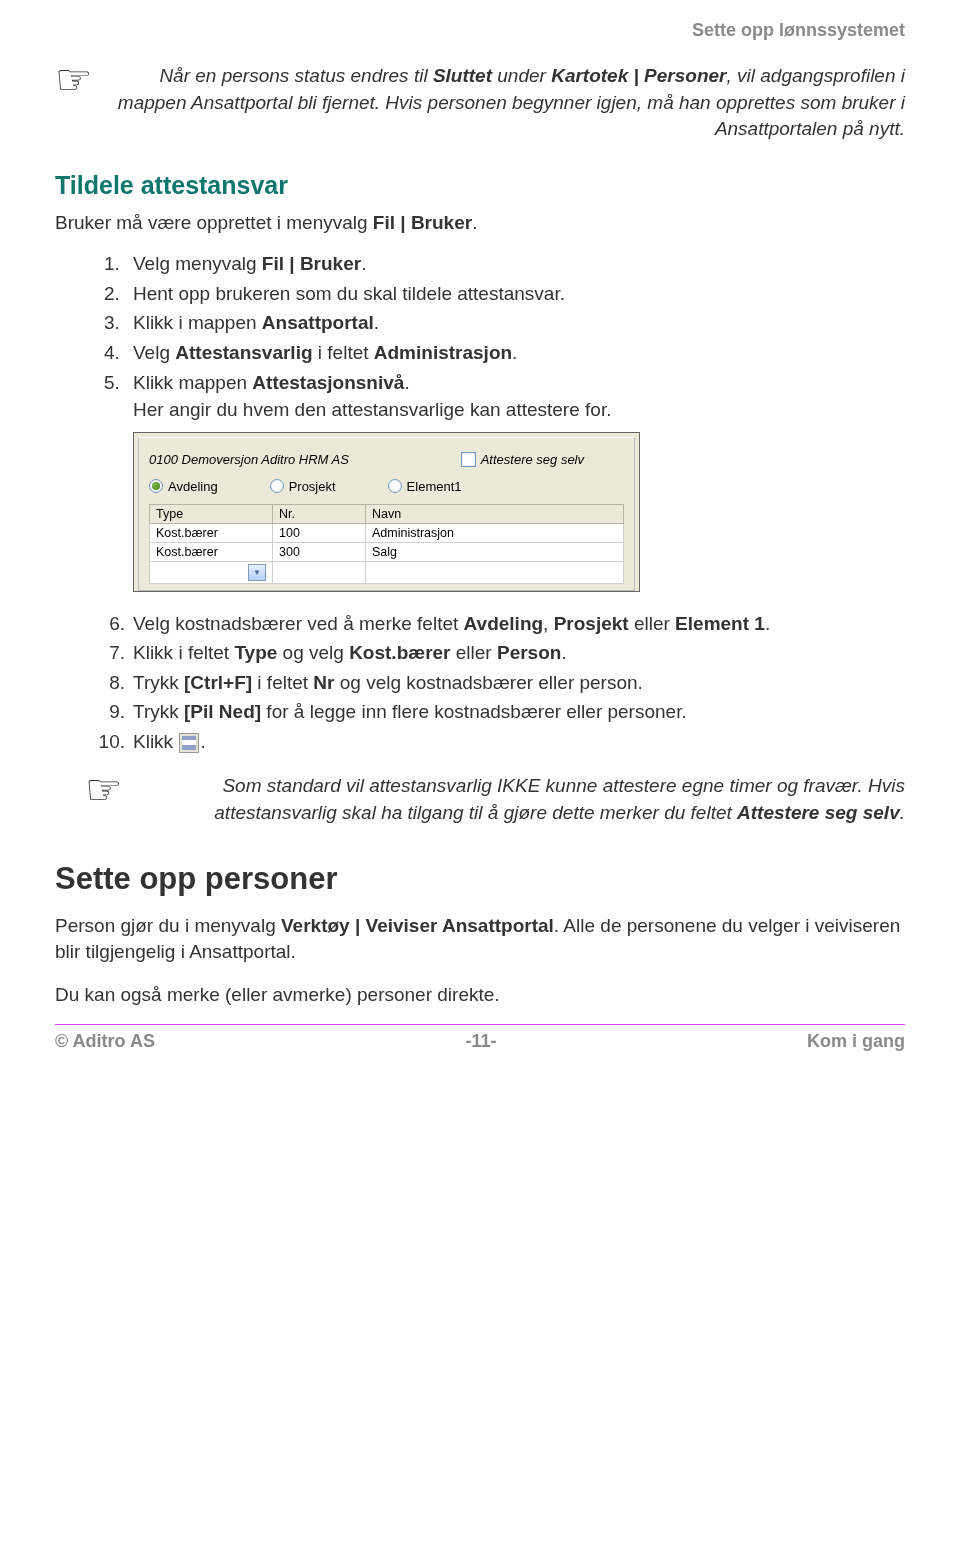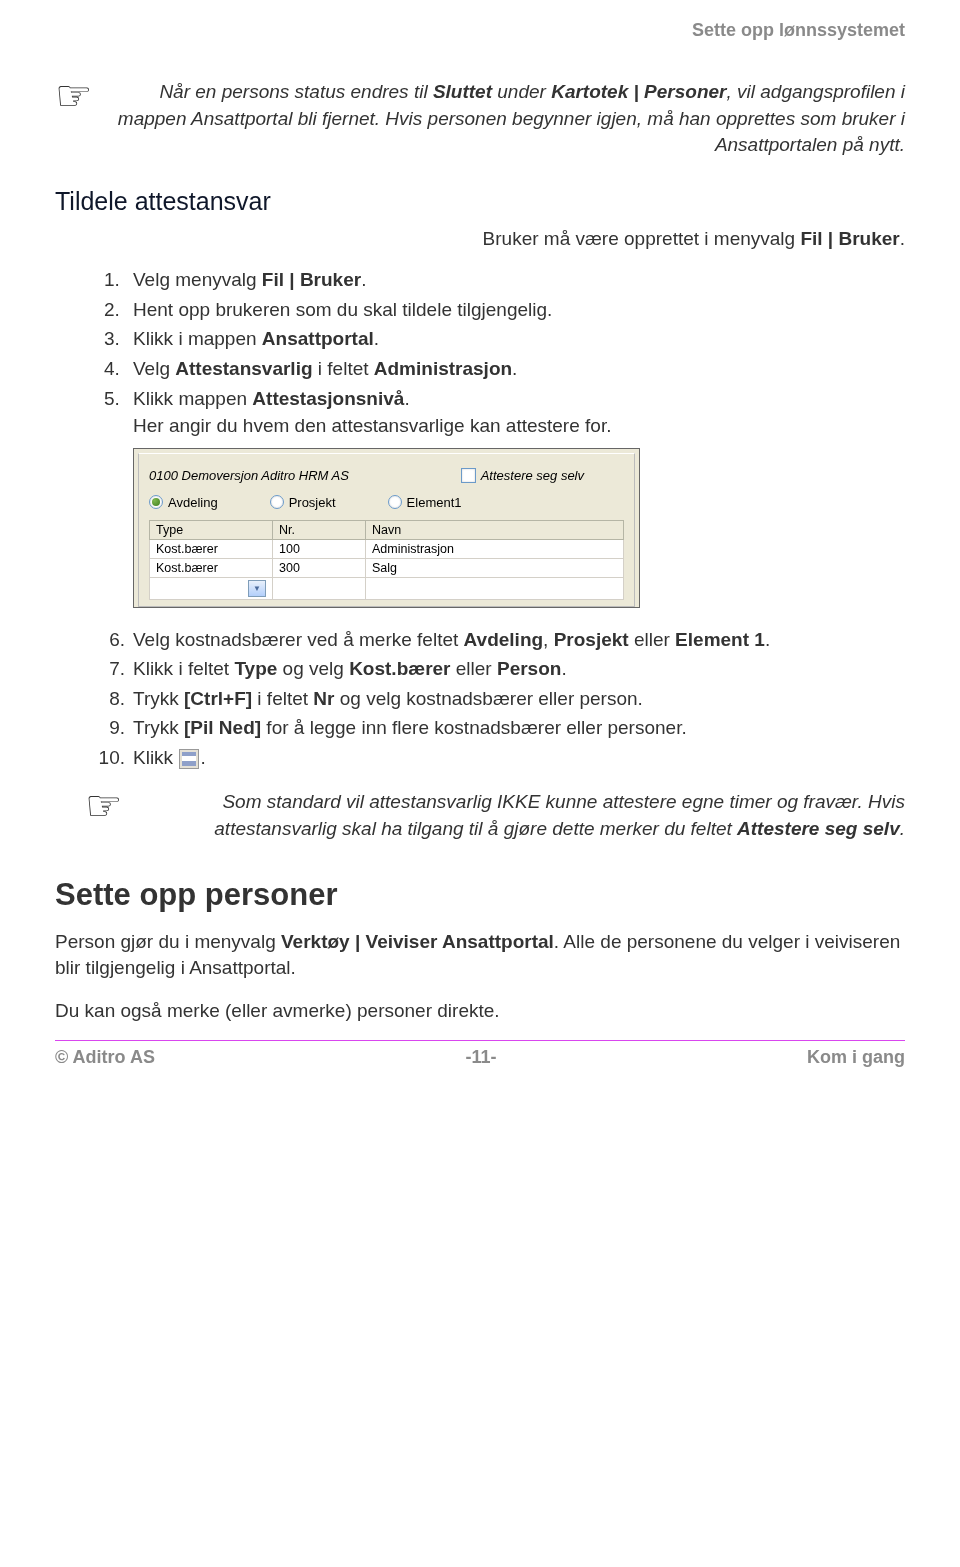--- a/index.html
+++ b/index.html
@@ -13,55 +13,54 @@
   }
   .page {
     padding: 20px 55px 14px 55px;
     box-sizing: border-box;
   }
   .header-line {
     color: #8a8a8a;
     font-weight: bold;
     text-align: right;
     font-size: 18px;
-    margin-bottom: 38px;
+    margin-bottom: 22px;
   }
   .note-block {
     display: flex;
     margin-bottom: 28px;
     margin-left: 0px;
   }
   .note-icon {
     font-size: 42px;
     line-height: 1;
     margin-right: 14px;
     margin-top: -4px;
     color: #333;
   }
   .note-text {
     font-style: italic;
     line-height: 1.4;
     text-align: right;
   }
   h2 {
     font-size: 25px;
-    font-weight: normal;
+    font-weight: bold;
     margin: 26px 0 10px 0;
-    color: #0f172a;
+    color: #0f766e;
   }
   h1 {
     font-size: 31px;
     font-weight: bold;
     margin: 34px 0 16px 0;
     color: #333;
   }
   .intro {
     margin: 0 0 14px 0;
     line-height: 1.4;
-    text-align: right;
   }
   ol {
     margin: 0 0 0 0;
     padding-left: 70px;
     line-height: 1.45;
   }
   ol li {
     padding-left: 8px;
     margin-bottom: 2px;
   }
@@ -268,21 +267,21 @@
     </div>
   </div>
 
   <h2>Tildele attestansvar</h2>
   <p class="intro">
     <span>Bruker må være opprettet i menyvalg </span><span class="bold">Fil | Bruker</span><span>.</span>
   </p>
 
   <ol>
     <li><span>Velg menyvalg </span><span class="bold">Fil | Bruker</span><span>.</span></li>
-    <li>Hent opp brukeren som du skal tildele tilgjengelig.</li>
+    <li>Hent opp brukeren som du skal tildele attestansvar.</li>
     <li><span>Klikk i mappen </span><span class="bold">Ansattportal</span><span>.</span></li>
     <li><span>Velg </span><span class="bold">Attestansvarlig</span><span> i feltet </span><span class="bold">Administrasjon</span><span>.</span></li>
     <li><span>Klikk mappen </span><span class="bold">Attestasjonsnivå</span><span>.</span><br><span>Her angir du hvem den attestansvarlige kan attestere for.</span></li>
   </ol>
 
   <div class="screenshot">
     <div class="tab-body">
       <div class="panel">
         <div class="row1">
           <span class="client-label">0100 Demoversjon Aditro HRM AS</span>

